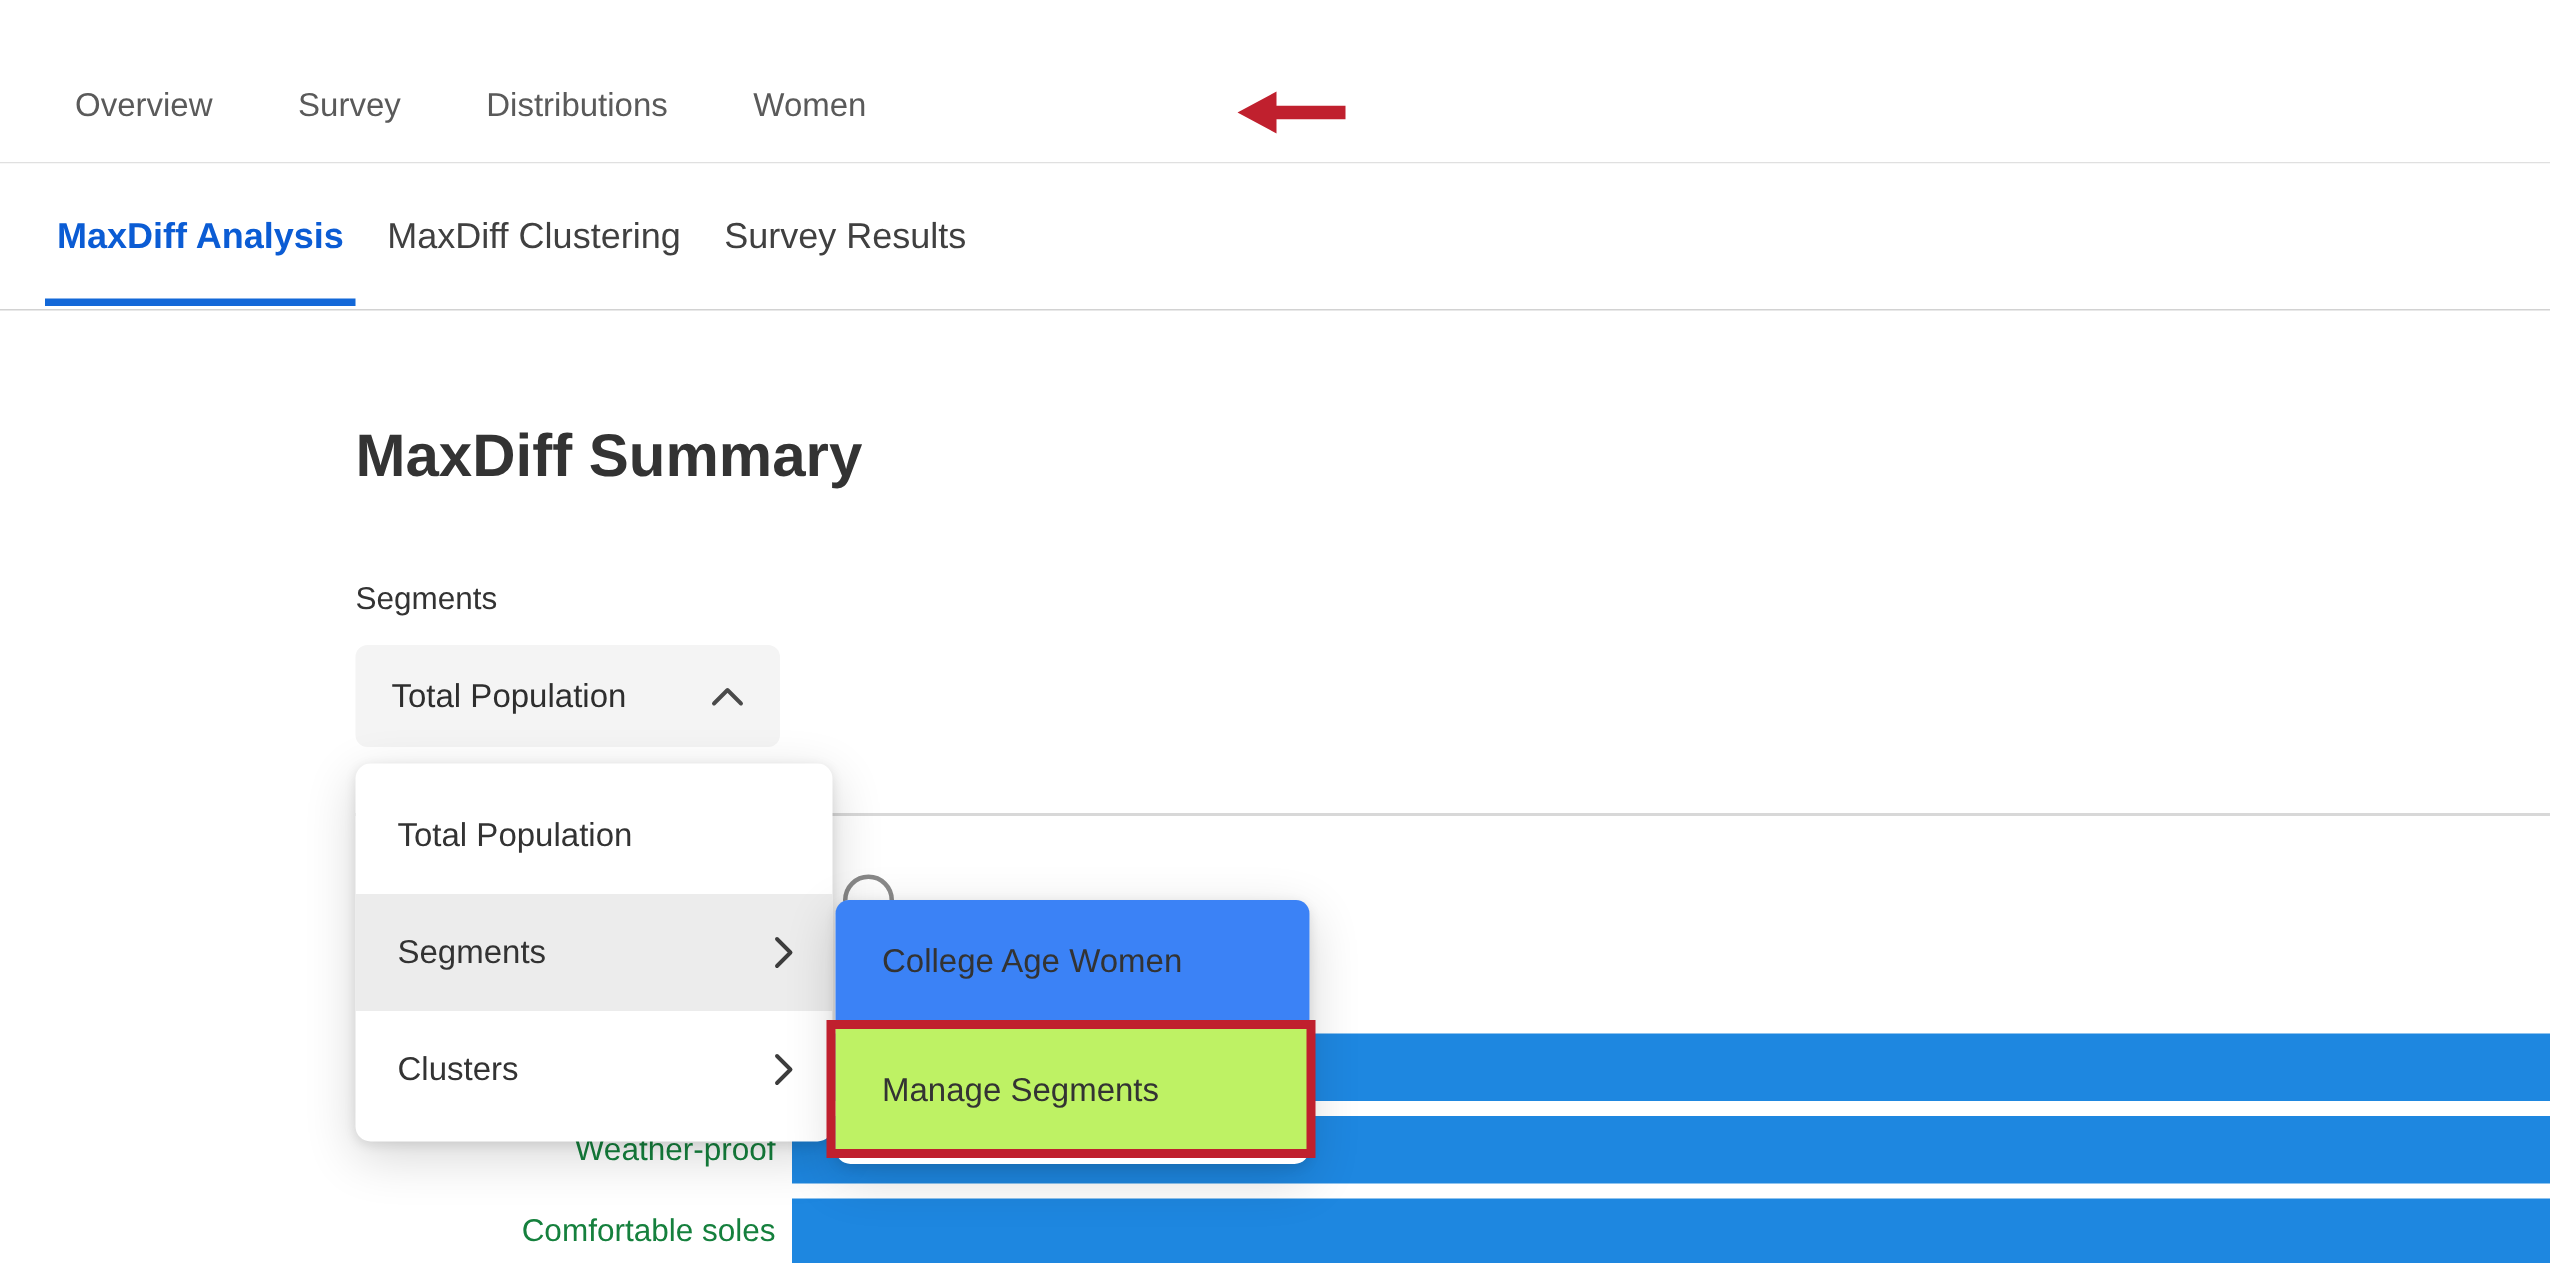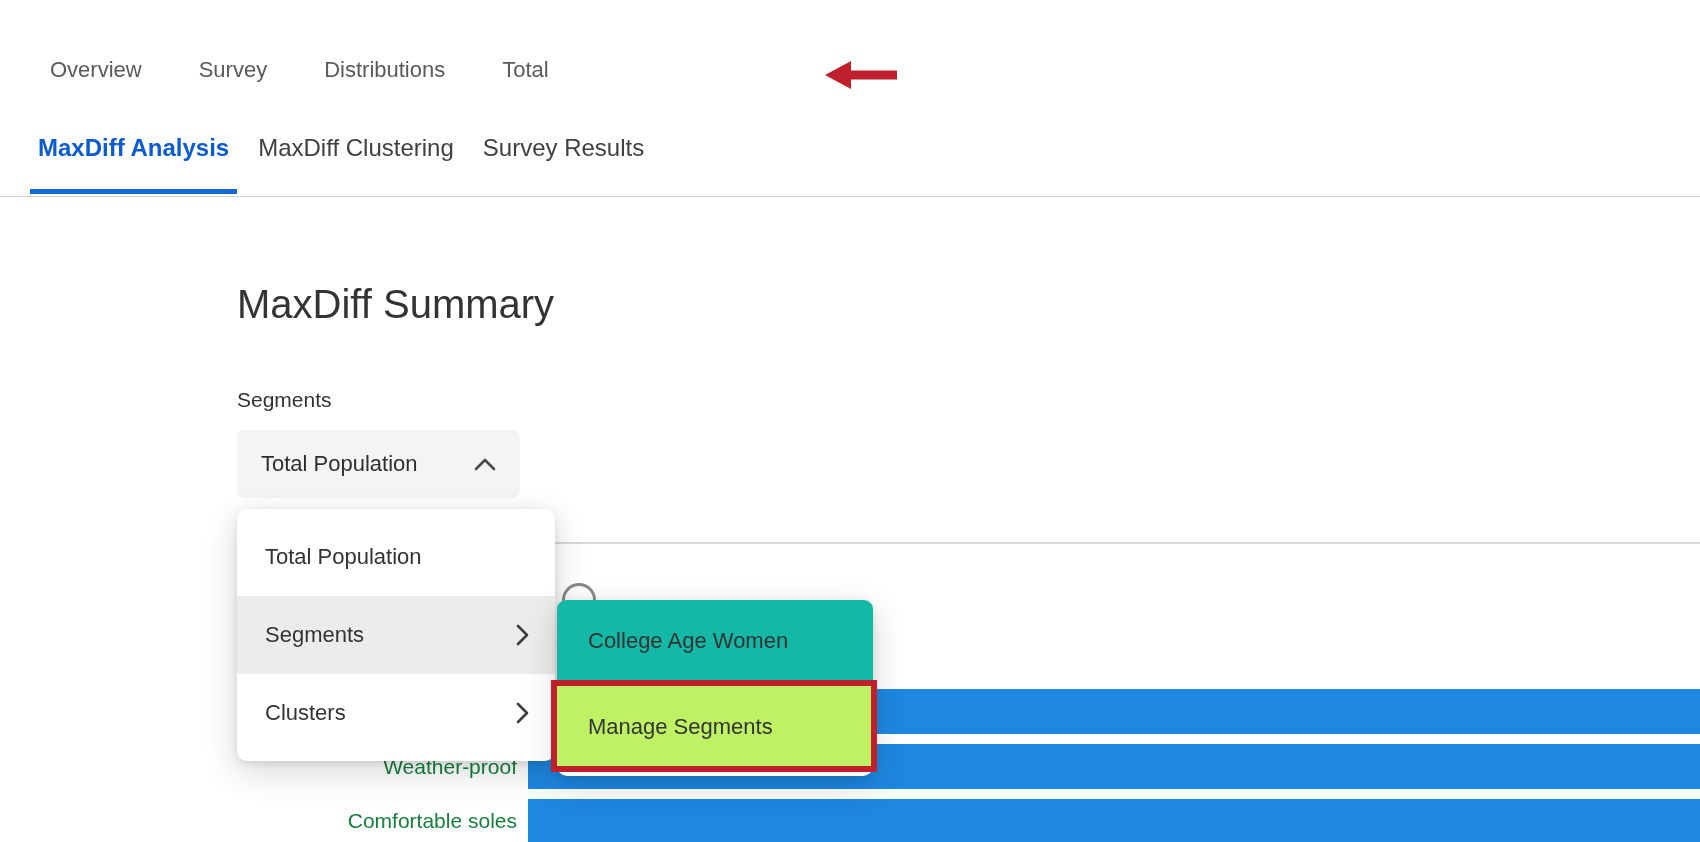--- a/index.html
+++ b/index.html
@@ -9,27 +9,27 @@
     margin-top:32px;
   }
   
   .topnav{position:absolute;top:0;left:0;right:0;height:76px;border-bottom:1px solid #e0e0e0;
     display:flex;align-items:stretch;padding-left:50px;gap:57px;background:#fff;z-index:6;}
   .topnav-item{display:flex;align-items:center;font-size:22px;color:#5a5a5a;position:relative;cursor:pointer;}
   .topnav-item.active{color:#0b5cd4;font-weight:700;}
   .tab-underline{position:absolute;left:-7px;right:-3px;bottom:0;height:5px;background:#1368d8;}
   .nav-arrow{position:absolute;left:824px;top:26px;z-index:7;}
   
-  .subnav{position:absolute;top:67px;left:0;right:0;height:97px;border-bottom:1px solid #d2d2d2;
+  .subnav{position:absolute;top:77px;left:0;right:0;height:97px;border-bottom:1px solid #d2d2d2;
     display:flex;align-items:stretch;padding-left:38px;gap:29px;background:#fff;z-index:6;}
   .subnav-item{display:flex;align-items:center;font-size:24px;color:#404040;position:relative;cursor:pointer;}
   .subnav-item.active{color:#0b5cd4;font-weight:700;}
   .subtab-underline{position:absolute;left:-8px;right:-8px;bottom:2px;height:5px;background:#1368d8;}
   
-  .page-title{position:absolute;left:237px;top:250px;margin:0;font-size:40px;font-weight:400;color:#333;text-align:center;}
+  .page-title{position:absolute;left:237px;top:250px;margin:0;font-size:40px;font-weight:700;color:#333;text-align:center;}
   .seg-label{position:absolute;left:237px;top:356px;font-size:21px;color:#333;}
   .seg-btn{position:absolute;left:237px;top:398px;width:283px;height:68px;background:#f4f4f4;border:none;
     border-radius:8px;display:flex;align-items:center;justify-content:space-between;padding:0 24px;
     font-family:inherit;font-size:22px;color:#2e2e2e;cursor:pointer;z-index:1;}
   .divider{position:absolute;left:237px;top:510px;width:1463px;height:2px;background:#d8d8d8;z-index:0;}
   
   .chart-label{position:absolute;left:237px;width:280px;text-align:right;font-size:21px;line-height:24px;color:#15803d;z-index:1;}
   .chart-track{position:absolute;left:528px;top:0;width:1172px;height:634px;z-index:1;}
   .bar{position:absolute;left:0;height:45px;background:#1e87e0;}
   .bar-value{position:absolute;left:915px;top:824px;font-size:20px;color:#3a3a3a;}
@@ -38,36 +38,36 @@
   
   .menu{position:absolute;left:237px;top:477px;width:318px;background:#fff;border-radius:10px;z-index:3;
     padding:9px 0;box-shadow:0 10px 34px rgba(0,0,0,.16),0 2px 8px rgba(0,0,0,.10);}
   .menu-item{height:78px;display:flex;align-items:center;justify-content:space-between;
     padding:0 26px 0 28px;font-size:22px;color:#333;cursor:pointer;}
   .menu-item.hl{background:#ececec;}
   
   .submenu{position:absolute;left:557px;top:568px;width:316px;background:#fff;border-radius:10px;z-index:4;
     padding-bottom:4px;box-shadow:0 10px 34px rgba(0,0,0,.16),0 2px 8px rgba(0,0,0,.10);}
   .submenu-item{display:flex;align-items:center;padding-left:31px;font-size:22px;color:#333;cursor:pointer;}
-  .submenu-item.first{height:82px;background:#14b8a6;border-radius:9px 9px 0 0;}
+  .submenu-item.first{height:82px;background:#3b82f6;border-radius:9px 9px 0 0;}
   .submenu-item.second{height:90px;background:#bef264;}
   .red-box{position:absolute;left:551px;top:648px;width:326px;height:92px;box-sizing:border-box;
     border:6px solid #c0202e;z-index:5;}
   .chev{flex:0 0 auto;}
 </style>
 </head>
 <body>
 
 <div class="screen">
 
   <header class="topnav">
     <div class="topnav-item">Overview</div>
     <div class="topnav-item">Survey</div>
     <div class="topnav-item">Distributions</div>
-    <div class="topnav-item">Total</div>
+    <div class="topnav-item">Women</div>
   </header>
 
   <svg class="nav-arrow" width="74" height="34" viewBox="0 0 74 34">
     <polygon points="1,17 27,3 27,12.5 73,12.5 73,21.5 27,21.5 27,31" fill="#c0202e"></polygon>
   </svg>
 
   <nav class="subnav">
     <div class="subnav-item active">
       <span>MaxDiff Analysis</span>
       <span class="subtab-underline"></span>

